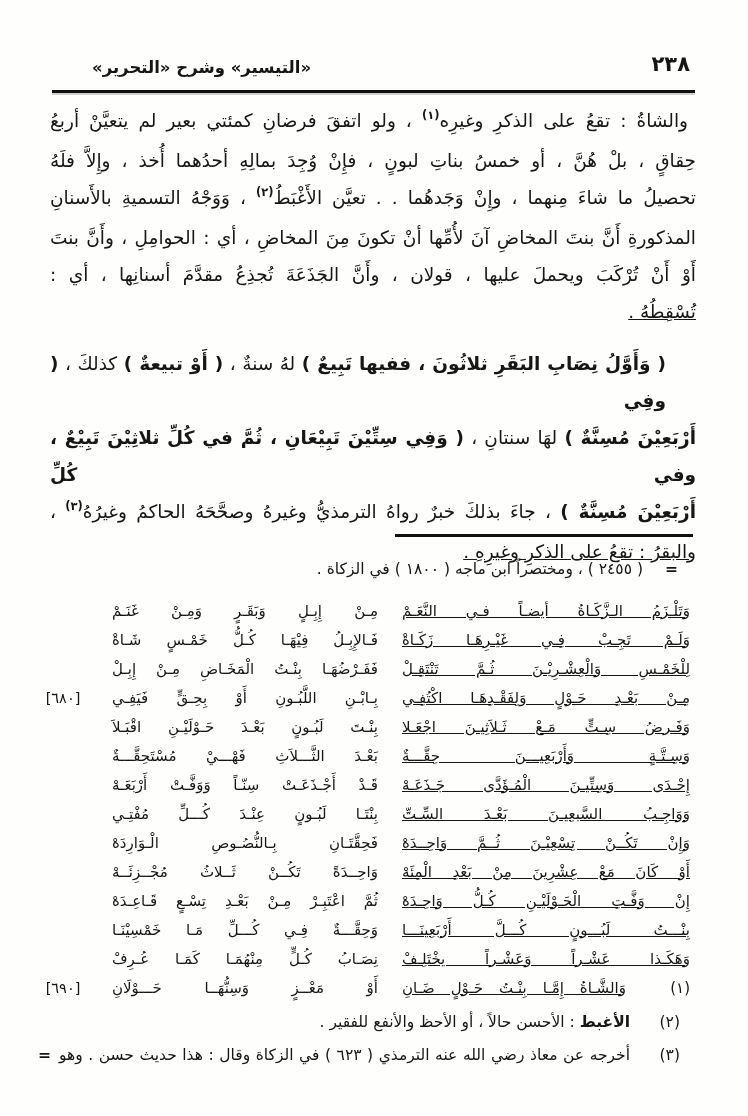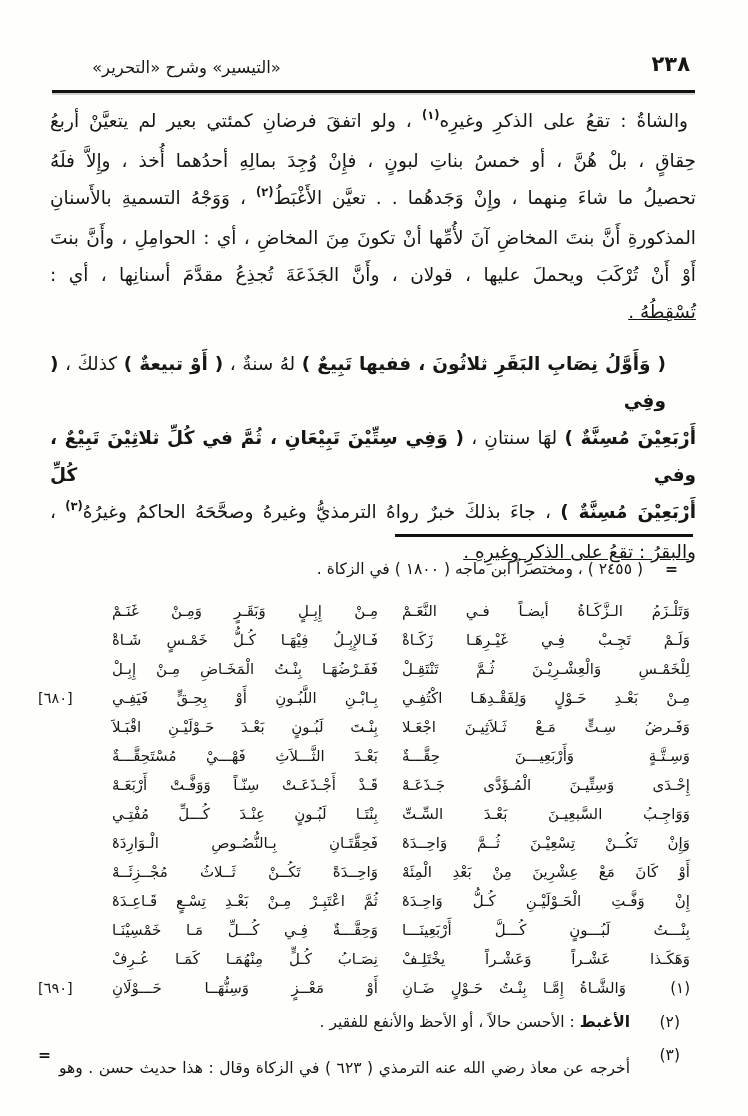--- a/index.html
+++ b/index.html
@@ -8,21 +8,21 @@
     width:748px;height:1116px;
     background:#fefefd;
     font-family:"DejaVu Sans", sans-serif;
     color:#171615;
     direction:rtl;
     overflow:hidden;
     margin:0 auto;
   }
   
   .pgnum{position:absolute;top:52px;right:58px;font-size:21px;font-weight:bold;letter-spacing:1px;}
-  .htitle{position:absolute;top:58px;left:92px;font-size:16.5px;font-weight:normal;}
+  .htitle{position:absolute;top:58px;left:92px;font-size:16.5px;font-weight:bold;}
   .hrule{position:absolute;top:90px;left:52px;right:53px;height:3px;background:#111;
          box-shadow:0 2px 0 rgba(0,0,0,.18);}
   
   .body{position:absolute;top:102px;right:52px;left:50px;}
   .line{
     font-size:18.5px;line-height:37px;
     text-align:justify;text-align-last:justify;
   }
   .line.short{text-align-last:start;text-decoration:underline;}
   .para.p1 .line:first-child{padding-right:8px;}
@@ -33,28 +33,28 @@
   
   .fnsep{position:absolute;top:534px;right:55px;width:298px;height:3px;background:#111;}
   
   .fnarea{position:absolute;top:554px;right:58px;left:38px;font-size:15.5px;}
   .cont{display:flex;align-items:center;column-gap:22px;padding-right:12px;line-height:30px;}
   .contmark{font-weight:bold;}
   .poem{margin-top:12px;}
   .prow{display:flex;align-items:center;height:29px;column-gap:24px;}
   .pnum{width:40px;flex:none;font-size:15px;}
   .hem{text-align:justify;text-align-last:justify;font-size:15px;}
-  .rhem{flex:1;}
+  .rhem{flex:1;text-decoration:underline;}
   .lhem{width:266px;flex:none;}
-  .pmargin{width:50px;flex:none;font-size:14.5px;text-align:left;white-space:nowrap;}
+  .pmargin{width:50px;flex:none;font-size:14.5px;text-align:center;white-space:nowrap;}
   .fnlist{margin-top:4px;}
   .fnrow{display:flex;column-gap:8px;line-height:33px;padding-right:10px;}
   .fnnum{width:42px;flex:none;}
   .fntext{flex:1;}
-  .fnrow.just .fntext{text-align:justify;text-align-last:justify;margin-top:13px;}
+  .fnrow.just .fntext{text-align:justify;text-align-last:justify;}
   .endmark{flex:none;font-weight:bold;}
 </style>
 </head>
 <body>
 
 <div class="page">
 
   <div class="pgnum">٢٣٨</div>
   <div class="htitle">«التيسير» وشرح «التحرير»</div>
   <div class="hrule"></div>

